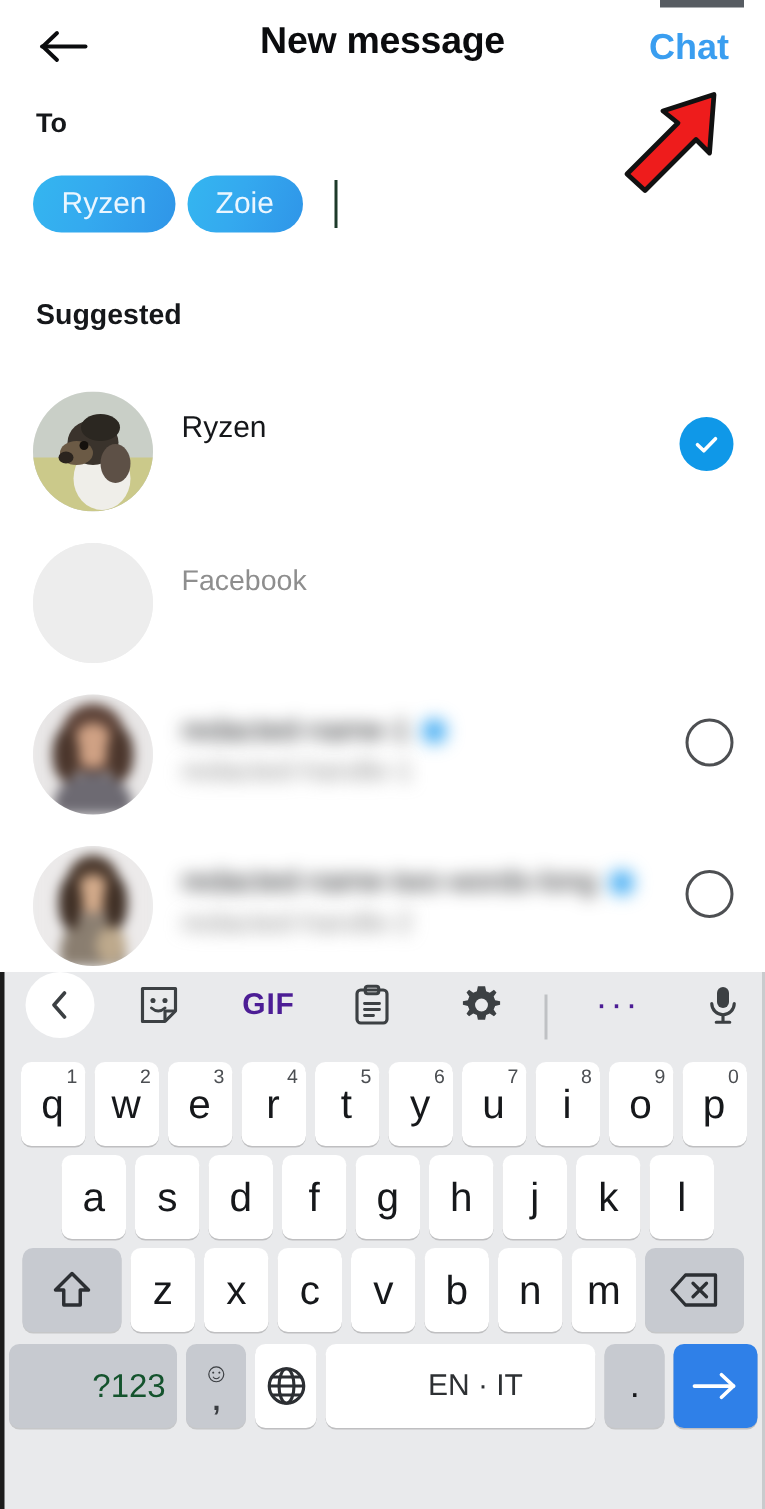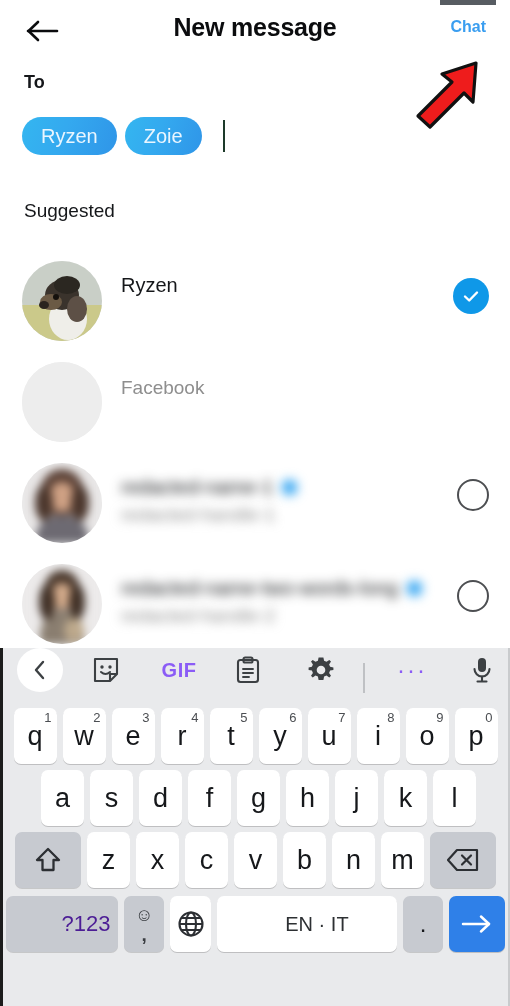--- a/index.html
+++ b/index.html
@@ -11,34 +11,34 @@
   }
   #app{position:relative;width:510px;height:1006px;overflow:hidden;background:#fff;}
 
   
   .status-sliver{position:absolute;top:0;right:14px;width:56px;height:5px;background:#3a4047;opacity:.85;}
 
   
   .header{position:absolute;left:0;top:0;width:510px;height:62px;}
   .back-arrow{position:absolute;left:22px;top:14px;width:42px;height:34px;display:flex;align-items:center;justify-content:center;cursor:pointer;}
   .title{position:absolute;left:0;top:13px;width:510px;text-align:center;font-size:25px;font-weight:bold;color:#0b0c0e;letter-spacing:-.2px;}
-  .chat-btn{position:absolute;right:24px;top:18px;font-size:16px;font-weight:bold;color:#3a9ef0;cursor:pointer;}
+  .chat-btn{position:absolute;right:24px;top:18px;font-size:24px;font-weight:bold;color:#3a9ef0;cursor:pointer;}
 
   
   .to-label{position:absolute;left:24px;top:72px;font-size:18px;font-weight:bold;color:#15171a;}
   .chips{position:absolute;left:22px;top:117px;display:flex;align-items:center;}
   .chip{
     height:38px;border-radius:19px;display:flex;align-items:center;justify-content:center;
     padding:0 19px;font-size:20px;color:#eaf6ff;margin-right:8px;
     background:linear-gradient(110deg,#34b6f0 0%,#34a9ef 45%,#2f95e8 100%);
   }
   .caret{width:2px;height:32px;background:#1d3a2a;margin-left:13px;}
 
   
-  .suggested-label{position:absolute;left:24px;top:200px;font-size:19px;font-weight:normal;color:#15171a;}
+  .suggested-label{position:absolute;left:24px;top:200px;font-size:19px;font-weight:bold;color:#15171a;}
 
   .list{position:absolute;left:0;top:250px;width:510px;}
   .row{position:relative;height:101px;display:flex;align-items:center;}
   .avatar{position:absolute;left:22px;top:11px;width:80px;height:80px;border-radius:50%;overflow:hidden;background:#ededed;}
   .avatar svg{display:block;width:80px;height:80px;}
   .row-text{position:absolute;left:121px;top:22px;}
   .name{font-size:20px;color:#15171a;line-height:26px;display:flex;align-items:center;}
   .sub{font-size:19px;color:#8e8e8e;line-height:28px;margin-top:1px;}
   .verified{display:inline-block;width:15px;height:15px;border-radius:50%;background:#1d9bf0;margin-left:9px;}
   .sel-check{position:absolute;right:21px;top:28px;width:36px;height:36px;border-radius:50%;background:#0f98e8;display:flex;align-items:center;justify-content:center;cursor:pointer;}
@@ -47,36 +47,36 @@
   .blurred .name, .blurred .sub{filter:blur(5.5px);}
   .blurred .avatar svg{filter:blur(4px);}
   .blurred .verified{filter:blur(1.6px);}
 
   
   .red-arrow{position:absolute;left:404px;top:58px;width:84px;height:74px;pointer-events:none;}
 
   
   .keyboard{position:absolute;left:0;top:648px;width:510px;height:358px;background:#e9eaec;border-left:3px solid #1c1c1c;border-right:2px solid #c9cbcd;box-sizing:border-box;}
   .kb-toolbar{position:relative;height:60px;}
-  .kb-toolbar .tb{position:absolute;top:0;height:44px;display:flex;align-items:center;justify-content:center;cursor:pointer;color:#8b5cf6;}
+  .kb-toolbar .tb{position:absolute;top:0;height:44px;display:flex;align-items:center;justify-content:center;cursor:pointer;color:#4c1d95;}
   .tb-back{left:14px;width:46px;height:46px;top:7px;border-radius:50%;background:#ffffff;}
   .tb-divider{position:absolute;left:360px;top:15px;width:2px;height:30px;background:#bfc1c4;}
 
   .kb-rows{position:relative;}
   .kb-row{display:flex;justify-content:center;align-items:flex-start;margin-bottom:6px;}
   .key{
     position:relative;background:#ffffff;border-radius:7px;margin:0 3px;
     height:56px;width:43px;display:flex;align-items:center;justify-content:center;
     font-size:27px;color:#16181b;box-shadow:0 1px 0 rgba(0,0,0,.18);cursor:pointer;
   }
   .key .supnum{position:absolute;top:2px;right:5px;font-size:13px;color:#4b4e52;font-weight:500;}
   .key.gray{background:#c7cad0;box-shadow:0 1px 0 rgba(0,0,0,.15);}
   .key.shift{width:66px;}
   .key.back{width:66px;}
-  .key.sym{width:76px;font-size:22px;color:#4c1d95;padding-left:48px;}
+  .key.sym{width:76px;font-size:22px;color:#14532d;padding-left:48px;}
   .key.emoji{width:48px;}
   .key.globe{width:48px;background:#fff;}
   .key.space{width:190px;font-size:20px;color:#2d3033;padding-left:20px;}
   .key.period{width:48px;font-size:24px;}
   .key.enter{width:66px;background:#2f80e8;}
   .row2{margin-left:6px;}
   .emoji-key-inner{position:relative;width:100%;height:100%;}
   .emoji-key-inner .em{position:absolute;left:50%;top:9px;transform:translateX(-50%);font-size:18px;color:#3a3d41;}
   .emoji-key-inner .cm{position:absolute;left:50%;bottom:6px;transform:translateX(-50%);font-size:19px;color:#3a3d41;font-weight:bold;}
   .kb-bottom{padding-top:2px;}

